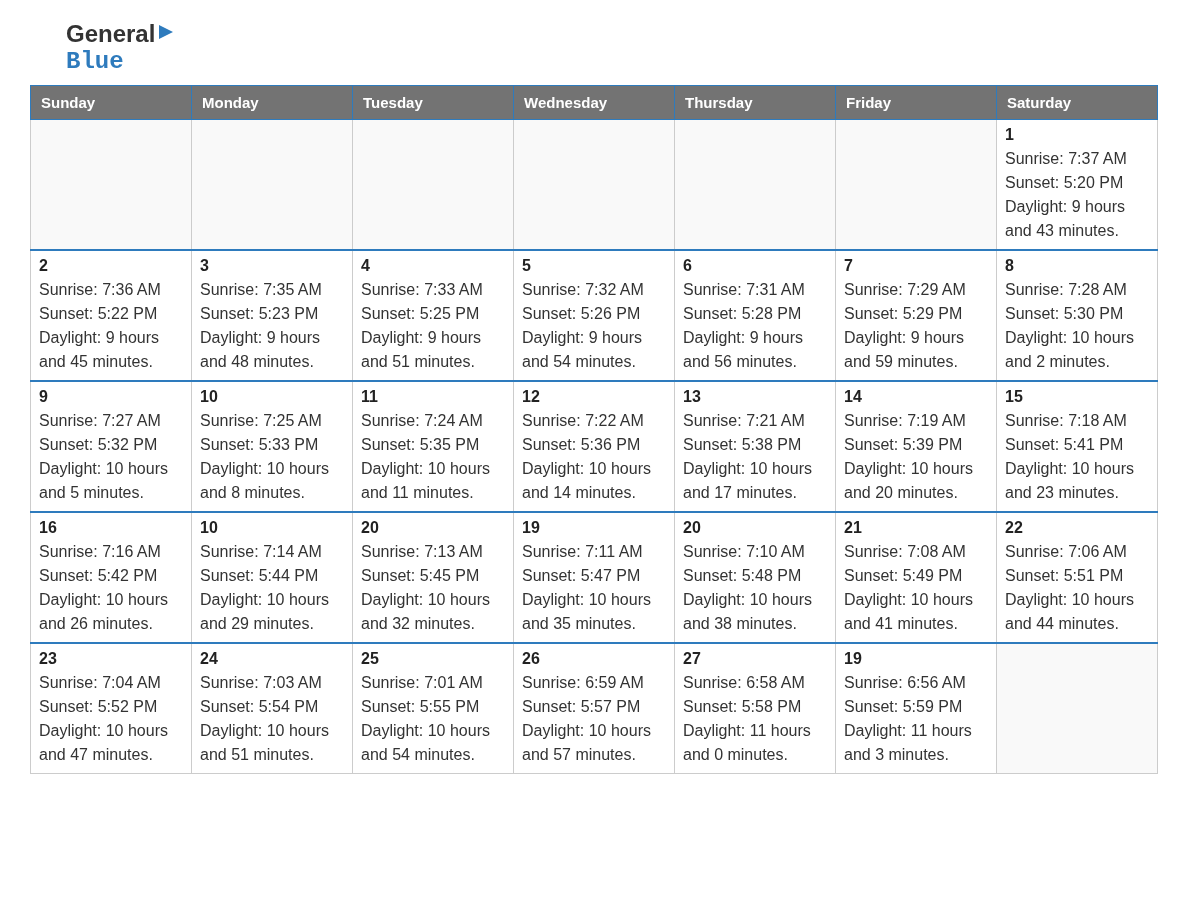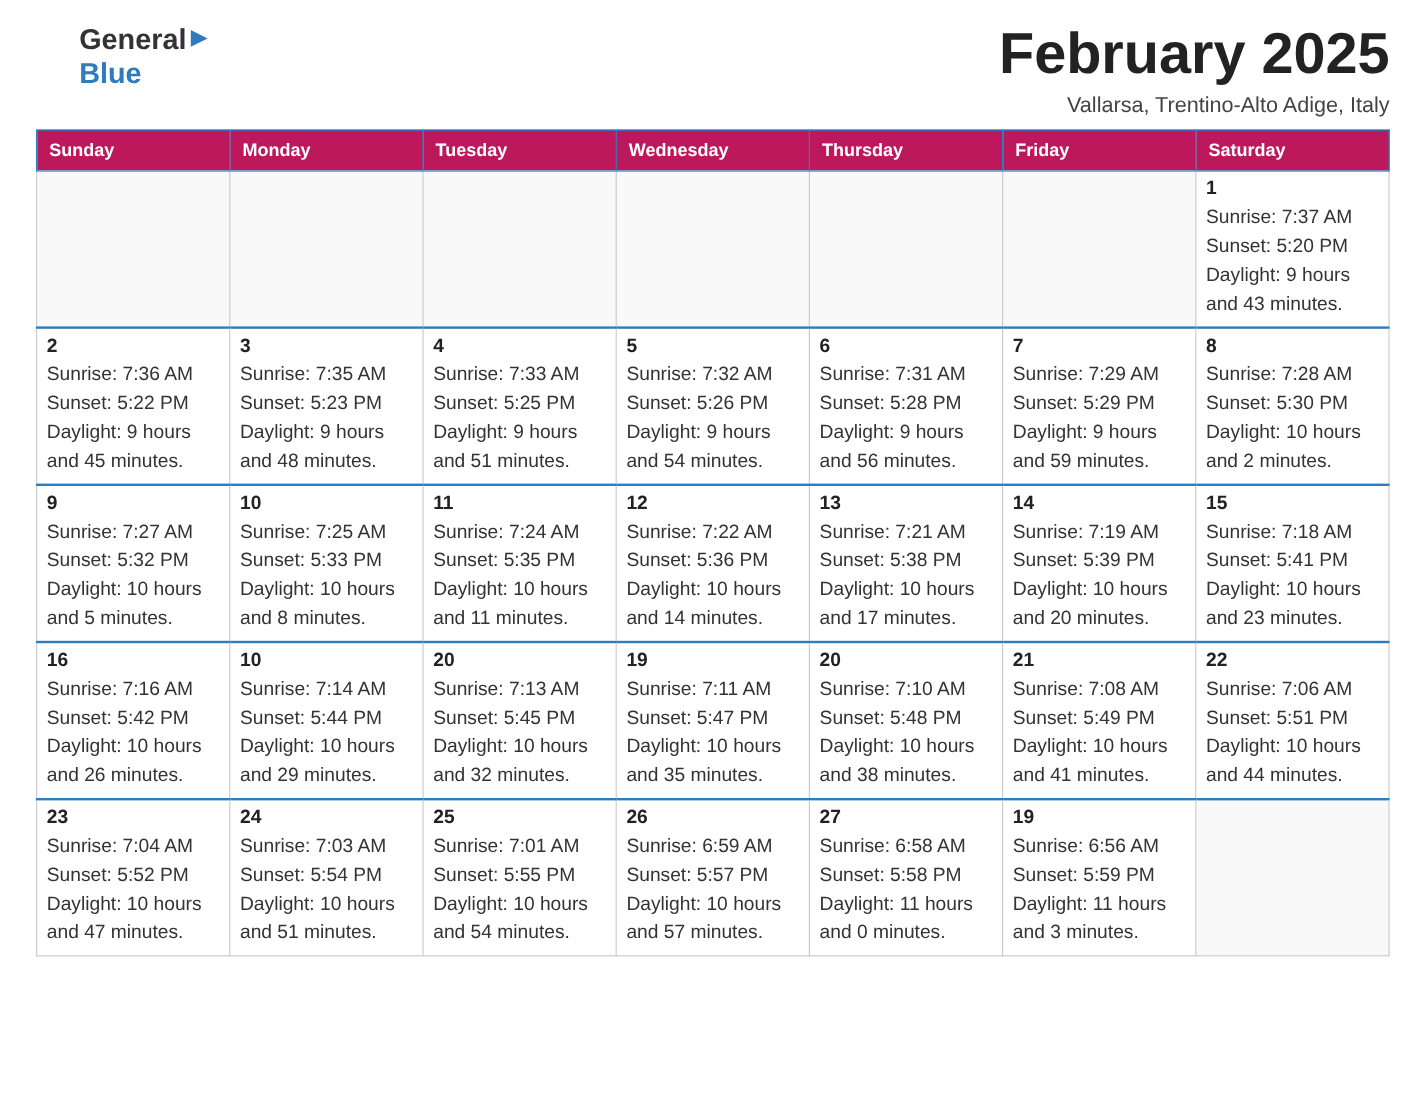--- a/index.html
+++ b/index.html
@@ -22,20 +22,21 @@
       flex-direction: column;
       align-items: flex-start;
     }
     .logo-first-line {
       display: flex;
       align-items: center;
     }
     .logo-second-line {
       display: flex;
       align-items: flex-start;
+      font-family: Liberation Mono, monospace;
     }
     .title-area {
       text-align: right;
     }
     .month-title {
       font-size: 48px;
       font-weight: bold;
       color: #222;
       line-height: 1.1;
     }
@@ -43,21 +44,21 @@
       font-size: 18px;
       color: #444;
       margin-top: 4px;
     }
     .calendar {
       width: 100%;
       border-collapse: collapse;
       margin-top: 10px;
     }
     .calendar th {
-      background-color: #be185d;
+      background-color: #737373;
       color: #fff;
       font-size: 15px;
       font-weight: bold;
       padding: 8px 10px;
       text-align: left;
       border: 1px solid #2e7bbd;
     }
     .calendar td {
       vertical-align: top;
       border: 1px solid #ccc;
@@ -95,24 +96,20 @@
       <span style="display:inline-block;margin-left:2px;vertical-align:middle;">
         <svg width="18" height="18" viewBox="0 0 18 18">
             <polygon points="2,2 16,9 2,16" fill="#2e7bbd"></polygon>
           </svg>
       </span>
     </div>
     <div class="logo-second-line">
       <span style="font-size:24px;font-weight:bold;color:#2e7bbd;">Blue</span>
     </div>
   </div>
-  <div class="title-area">
-    <div class="month-title">February 2025</div>
-    <div class="location">Vallarsa, Trentino-Alto Adige, Italy</div>
-  </div>
 </div>
 
 <table class="calendar">
   <thead>
     <tr>
     <th>Sunday</th>
         <th>Monday</th>
         <th>Tuesday</th>
         <th>Wednesday</th>
         <th>Thursday</th>

